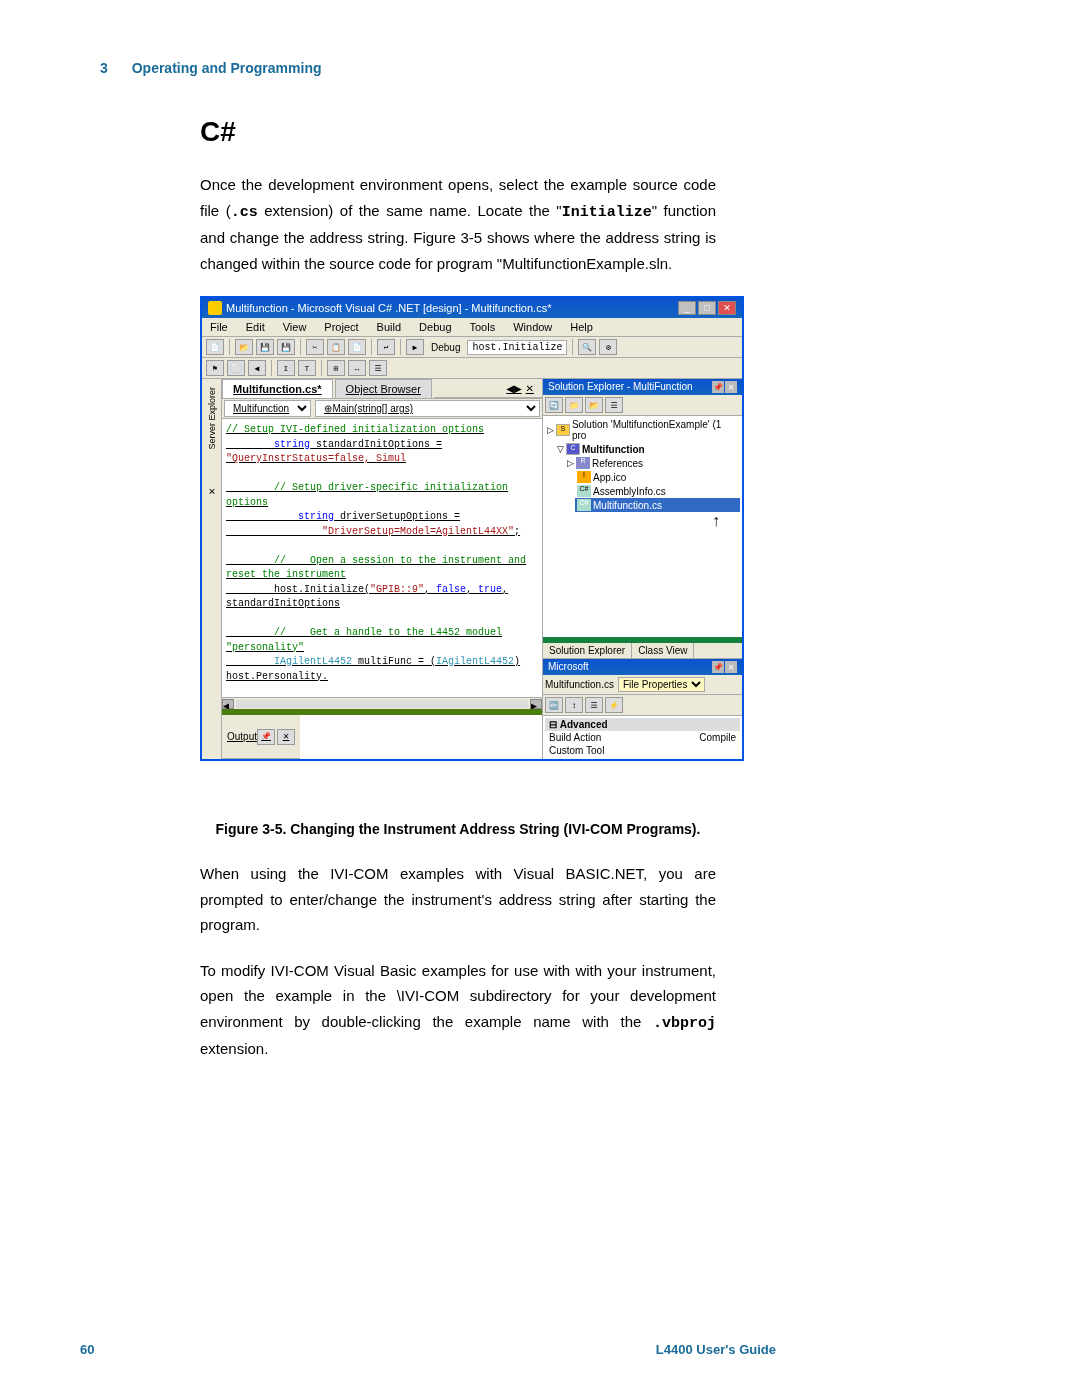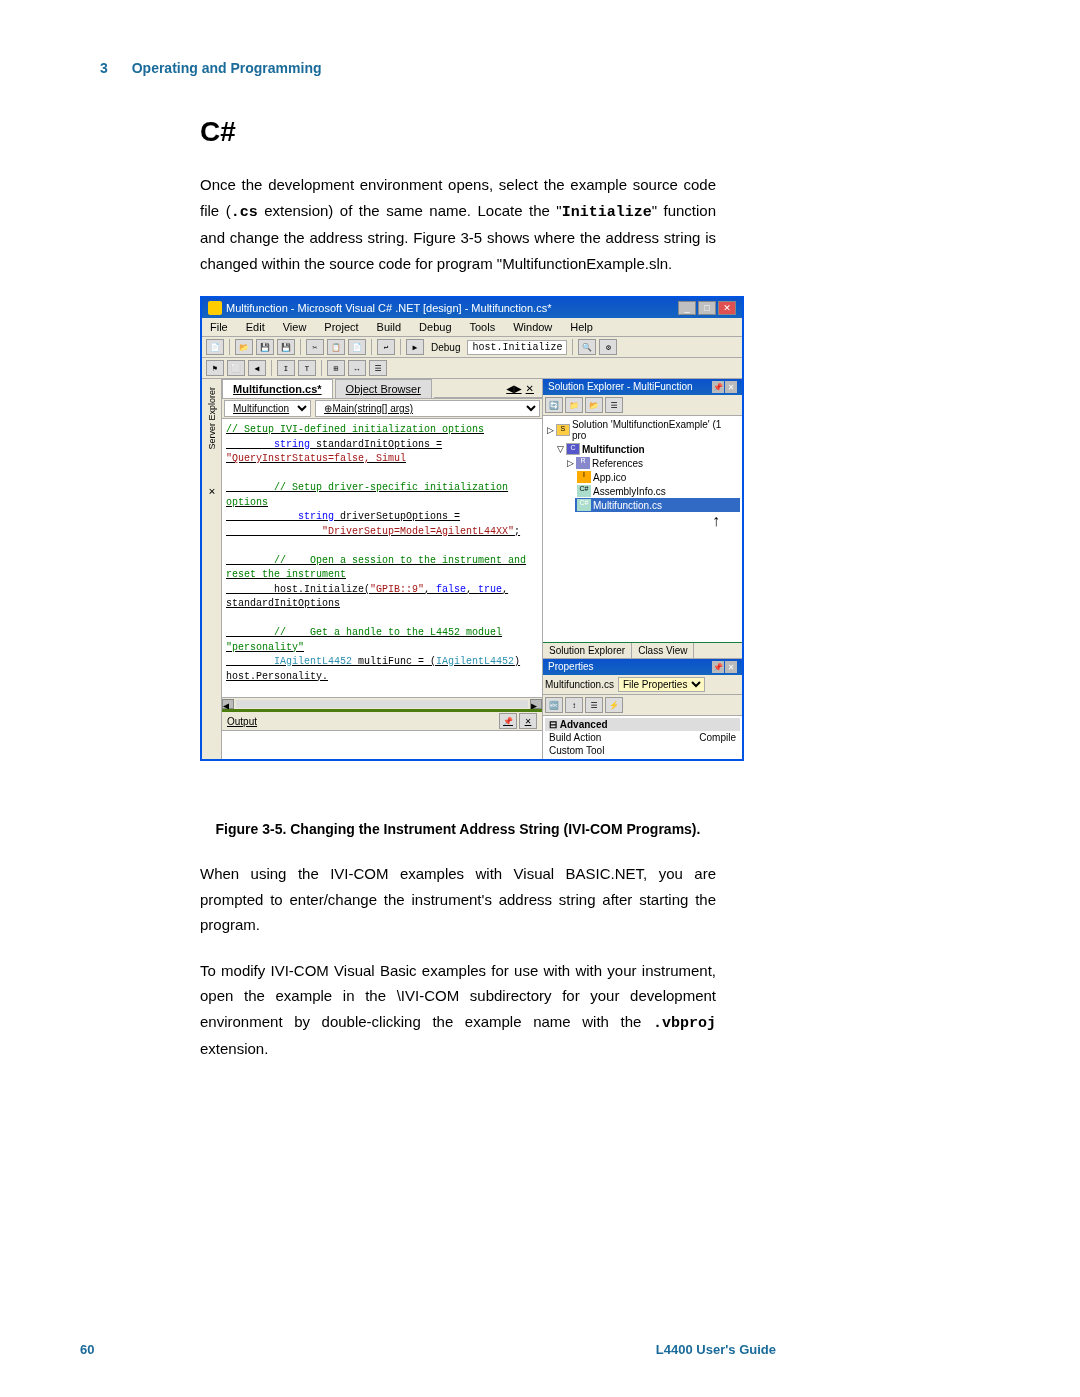--- a/index.html
+++ b/index.html
@@ -268,21 +268,21 @@
       background: #316ac5;
       color: white;
     }
 
     .tree-indent-1 { margin-left: 10px; }
     .tree-indent-2 { margin-left: 20px; }
     .tree-indent-3 { margin-left: 30px; }
 
     .vs-solution-tabs {
       background: #ece9d8;
-      border-top: 1px solid #15803d;
+      border-top: 6px solid #15803d;
       display: flex;
       font-size: 10px;
     }
 
     .vs-sol-tab {
       padding: 2px 6px;
       border-right: 1px solid #aaa;
       cursor: pointer;
     }
 
@@ -317,24 +317,24 @@
       background: #ddd;
       font-weight: bold;
     }
 
     .vs-props-content {
       background: white;
       padding: 2px;
     }
 
     .vs-output {
-      border-top: 3px solid #4d7c0f;
+      border-top: 6px solid #4d7c0f;
       height: 50px;
       display: flex;
-      flex-direction: column;
+      flex-direction: row;
     }
 
     .vs-output-header {
       background: #ece9d8;
       padding: 1px 5px;
       font-family: Arial, sans-serif;
       font-size: 10px;
       display: flex;
       align-items: center;
       justify-content: space-between;
@@ -618,21 +618,21 @@
             </div>
           </div>
 
           <div class="vs-solution-tabs">
             <div class="vs-sol-tab">Solution Explorer</div>
             <div class="vs-sol-tab">Class View</div>
           </div>
 
           <div class="vs-props-panel">
             <div class="vs-props-header">
-              <span>Properties</span>
+              <span>Microsoft</span>
               <div style="display:flex;gap:1px;">
                 <div style="width:12px;height:12px;background:#bbb;font-size:8px;display:flex;align-items:center;justify-content:center;">📌</div>
                 <div style="width:12px;height:12px;background:#bbb;font-size:8px;display:flex;align-items:center;justify-content:center;">✕</div>
               </div>
             </div>
             <div style="background:#ece9d8;padding:2px;font-size:10px;border-bottom:1px solid #aaa;display:flex;align-items:center;gap:4px;">
               <span>Multifunction.cs</span>
               <select style="font-size:10px;background:#fef9c3;border:1px solid #aaa;">
                 <option>File Properties</option>
               </select>

